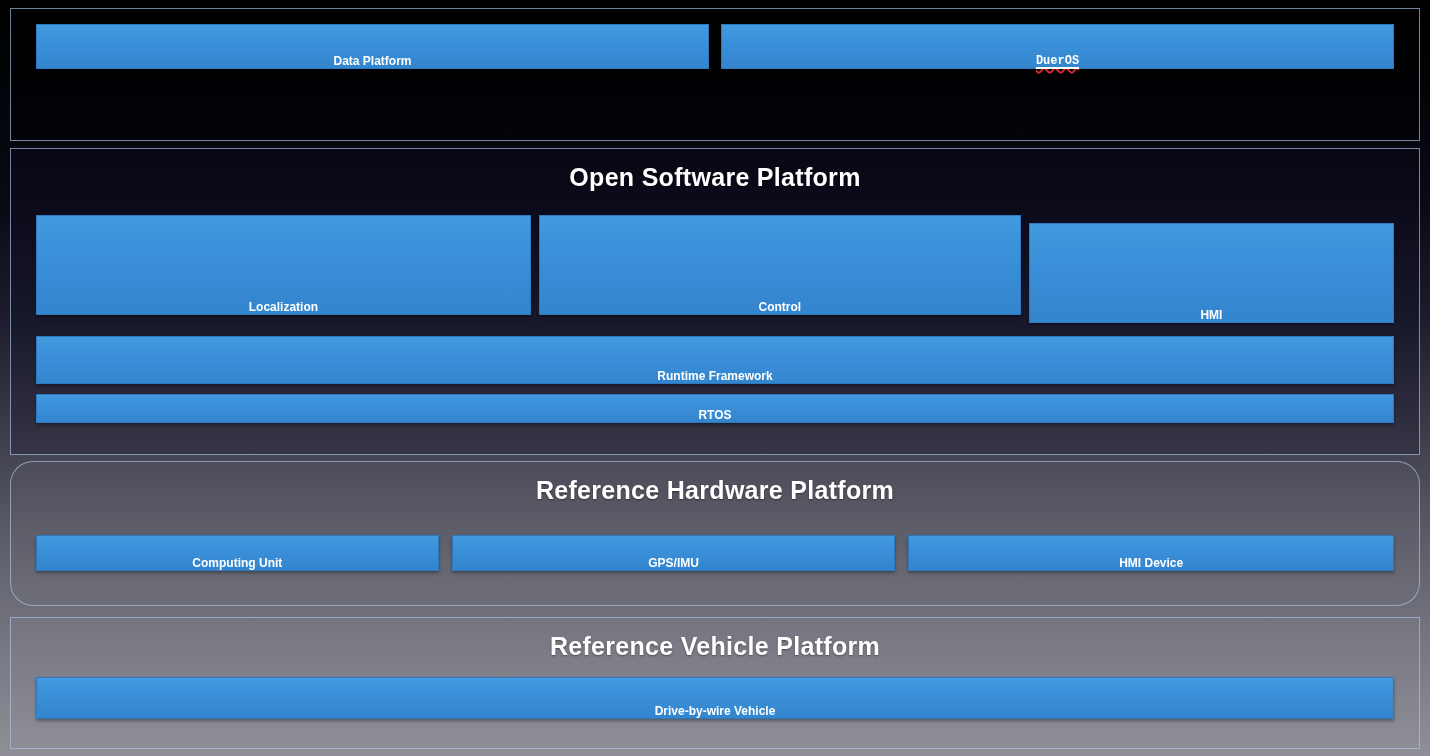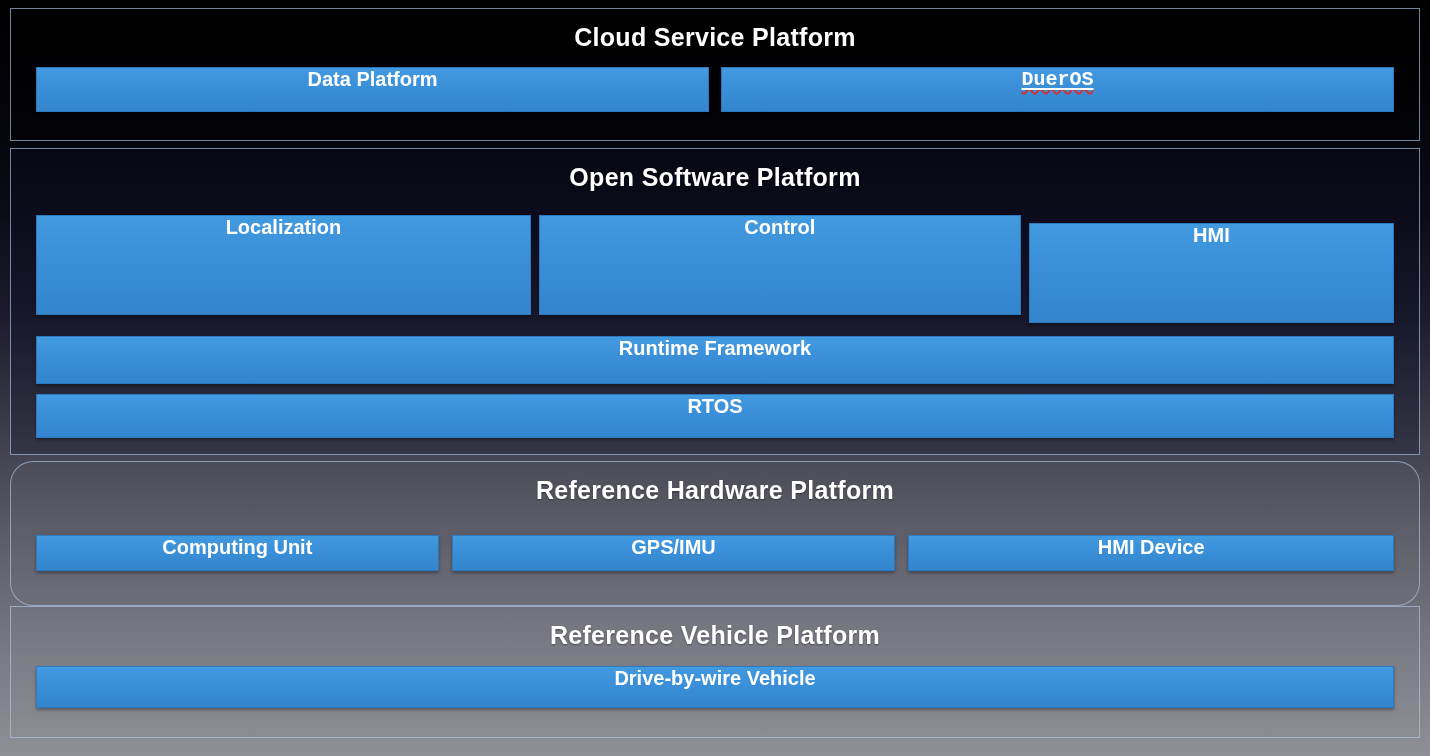--- a/index.html
+++ b/index.html
@@ -42,59 +42,60 @@
     height: 307px;
     background: rgba(10, 10, 35, 0.25);
   }
   .panel-hardware {
     margin-top: 6px;
     height: 145px;
     background: rgba(120, 120, 135, 0.12);
     border-radius: 23px;
   }
   .panel-vehicle {
+    margin-top: 11px;
     height: 132px;
     background: rgba(150, 150, 160, 0.12);
   }
   .panel-title {
     margin: 14px 0 0 0;
     text-align: center;
     color: #ffffff;
     font-size: 25px;
     font-weight: bold;
     letter-spacing: 0.3px;
     text-shadow: 0 1px 2px rgba(0,0,0,0.4);
   }
   .row {
     display: flex;
   }
   .box {
     box-sizing: border-box;
     display: flex;
-    align-items: flex-start;
+    align-items: flex-end;
     justify-content: center;
     background: linear-gradient(180deg, #429adf 0%, #3a8fd8 45%, #3385cd 100%);
     border: 1px solid #2c79c0;
     box-shadow: 0 2px 3px rgba(0,0,0,0.35);
     color: #ffffff;
-    font-size: 20px;
+    font-size: 12px;
     font-weight: bold;
     text-align: center;
   }
   
   .row-cloud { margin-top: 15px; gap: 12px; }
   .row-cloud .box { height: 45px; flex: 1 1 0; }
   
   .row-modules { margin-top: 23px; gap: 8px; }
   .row-modules .box { height: 100px; }
   .box-localization { flex: 494 1 0; }
   .box-control { flex: 481 1 0; }
   .box-hmi { flex: 364 1 0; margin-top: 8px; }
   .bar-runtime { margin-top: 13px; height: 48px; }
-  .bar-rtos { margin-top: 10px; height: 44px; }
+  .bar-rtos { margin-top: 10px; height: 29px; }
   
   .row-hardware { margin-top: 30px; gap: 13px; }
   .row-hardware .box { height: 36px; }
   .box-computing-unit { flex: 401 1 0; }
   .box-gps-imu { flex: 442 1 0; }
   .box-hmi-device { flex: 484 1 0; }
   
   .bar-vehicle { margin-top: 16px; height: 42px; }
   
   .squiggle {
@@ -108,21 +109,20 @@
     text-decoration-thickness: 1.5px;
     text-underline-offset: 3px;
   }
 </style>
 </head>
 <body>
 
 <div class="canvas">
 
   <section class="panel panel-cloud">
-    <h2 class="panel-title">Cloud Service Platform</h2>
     <div class="row row-cloud">
       <div class="box">
         <span>Data Platform</span>
       </div>
       <div class="box">
         <span class="squiggle"><span class="underlined">DuerOS</span></span>
       </div>
     </div>
   </section>
 

